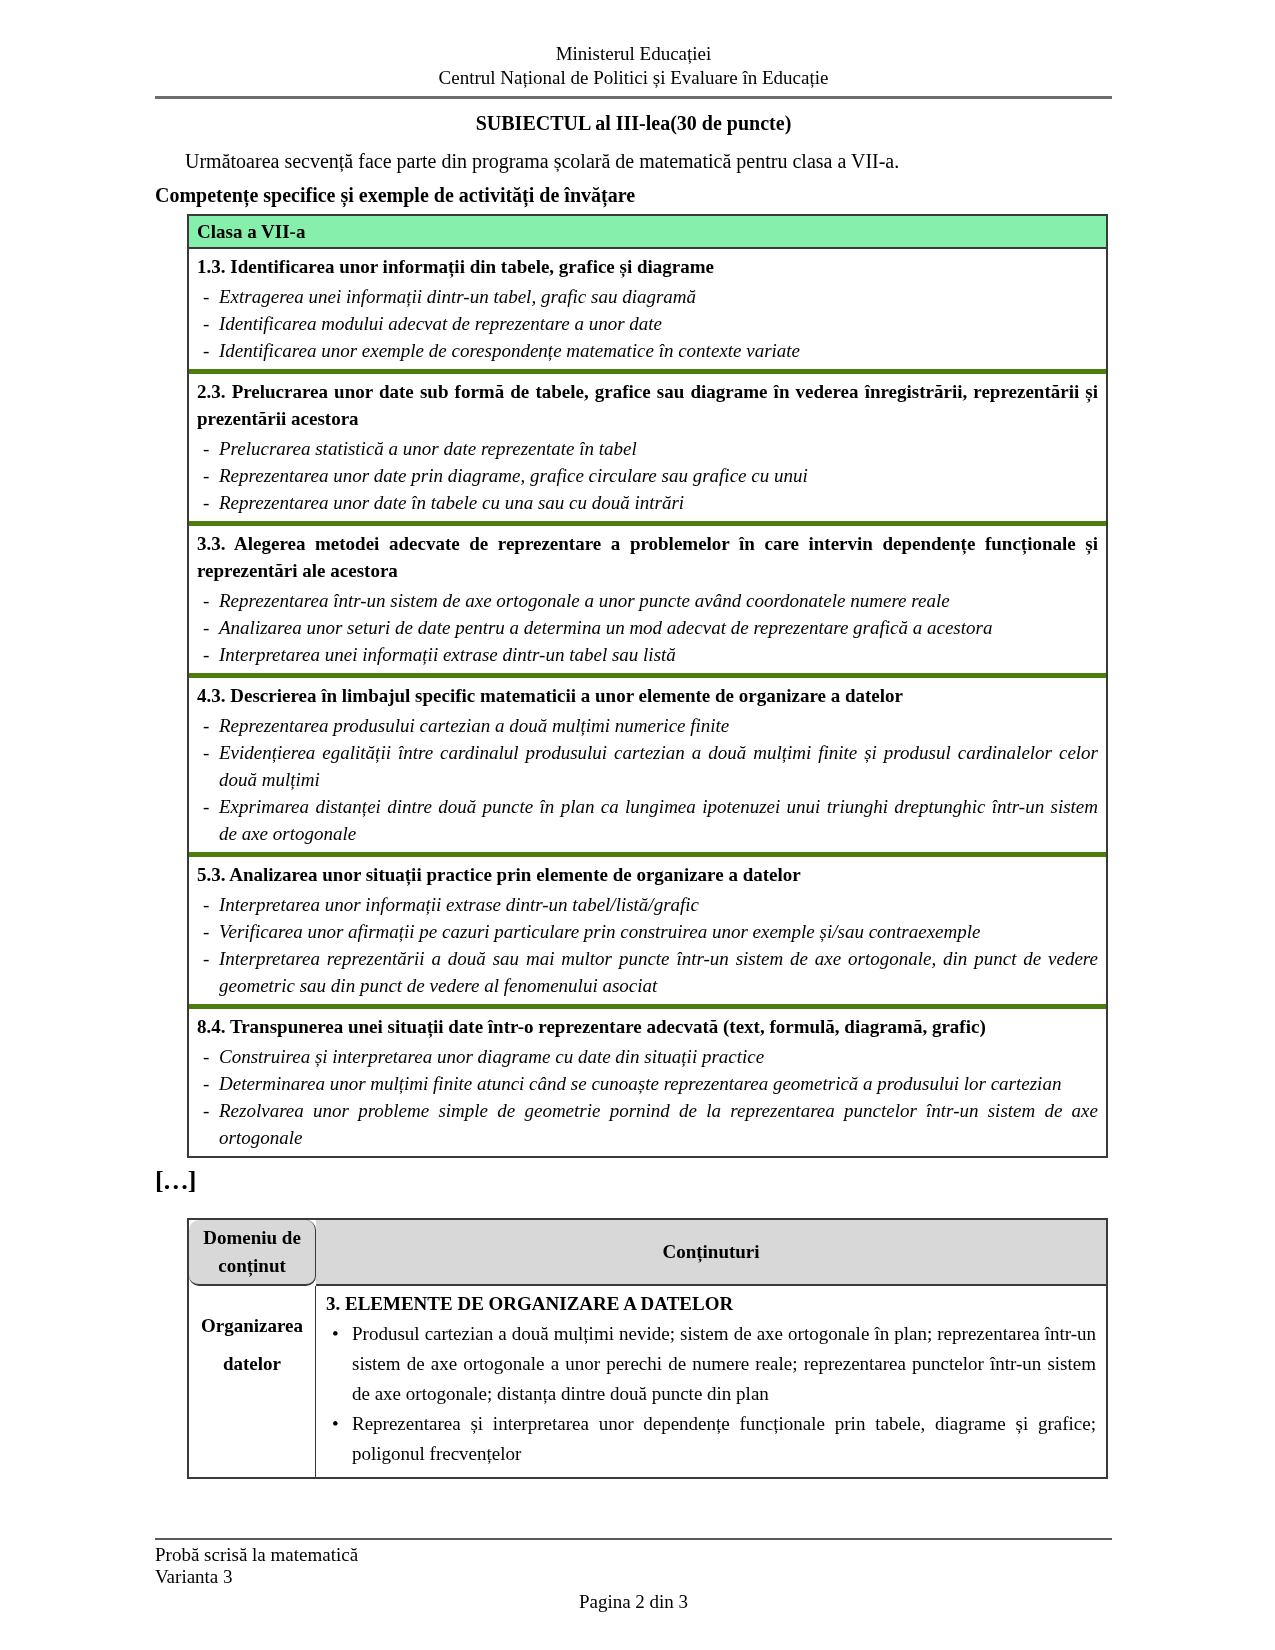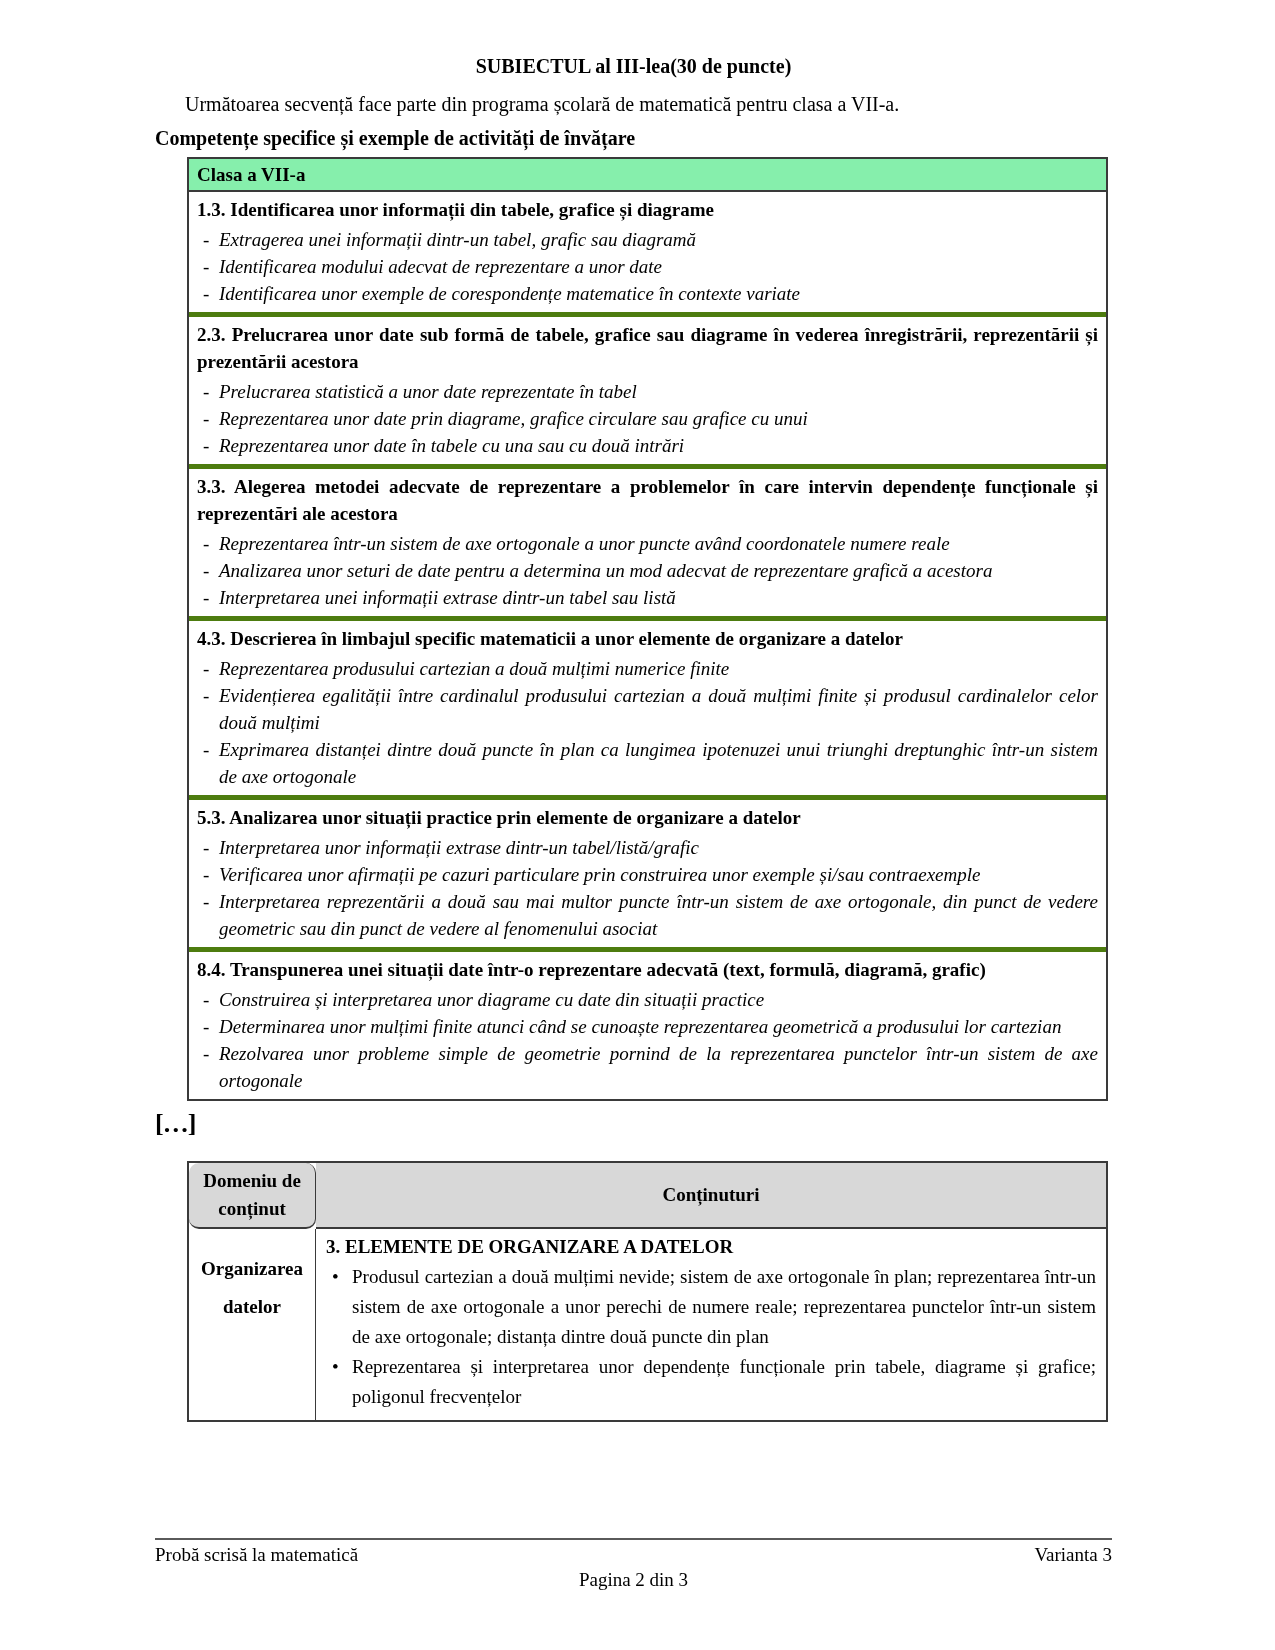--- a/index.html
+++ b/index.html
@@ -136,31 +136,36 @@
     position: absolute;
     left: 155px; top: 1538px;
     width: 957px;
     border-top: 2px solid #5a5a5a;
     font-size: 19px;
     padding-top: 4px;
   }
   .footer-row {
     display: flex;
     justify-content: space-between;
+    flex-direction: column;
   }
   .footer-center {
     text-align: center;
     margin-top: 3px;
   }
 </style>
 </head>
 <body>
 
 <div class="page">
 
+  <div class="doc-header">
+    <div>Ministerul Educației</div>
+    <div>Centrul Național de Politici și Evaluare în Educație</div>
+  </div>
 
   <div class="subject-row">
     <span>SUBIECTUL al III-lea</span>
     <span>(30 de puncte)</span>
   </div>
 
   <p class="intro">Următoarea secvență face parte din programa școlară de matematică pentru clasa a VII-a.</p>
 
   <p class="comp-heading">Competențe specifice și exemple de activități de învățare</p>
 

